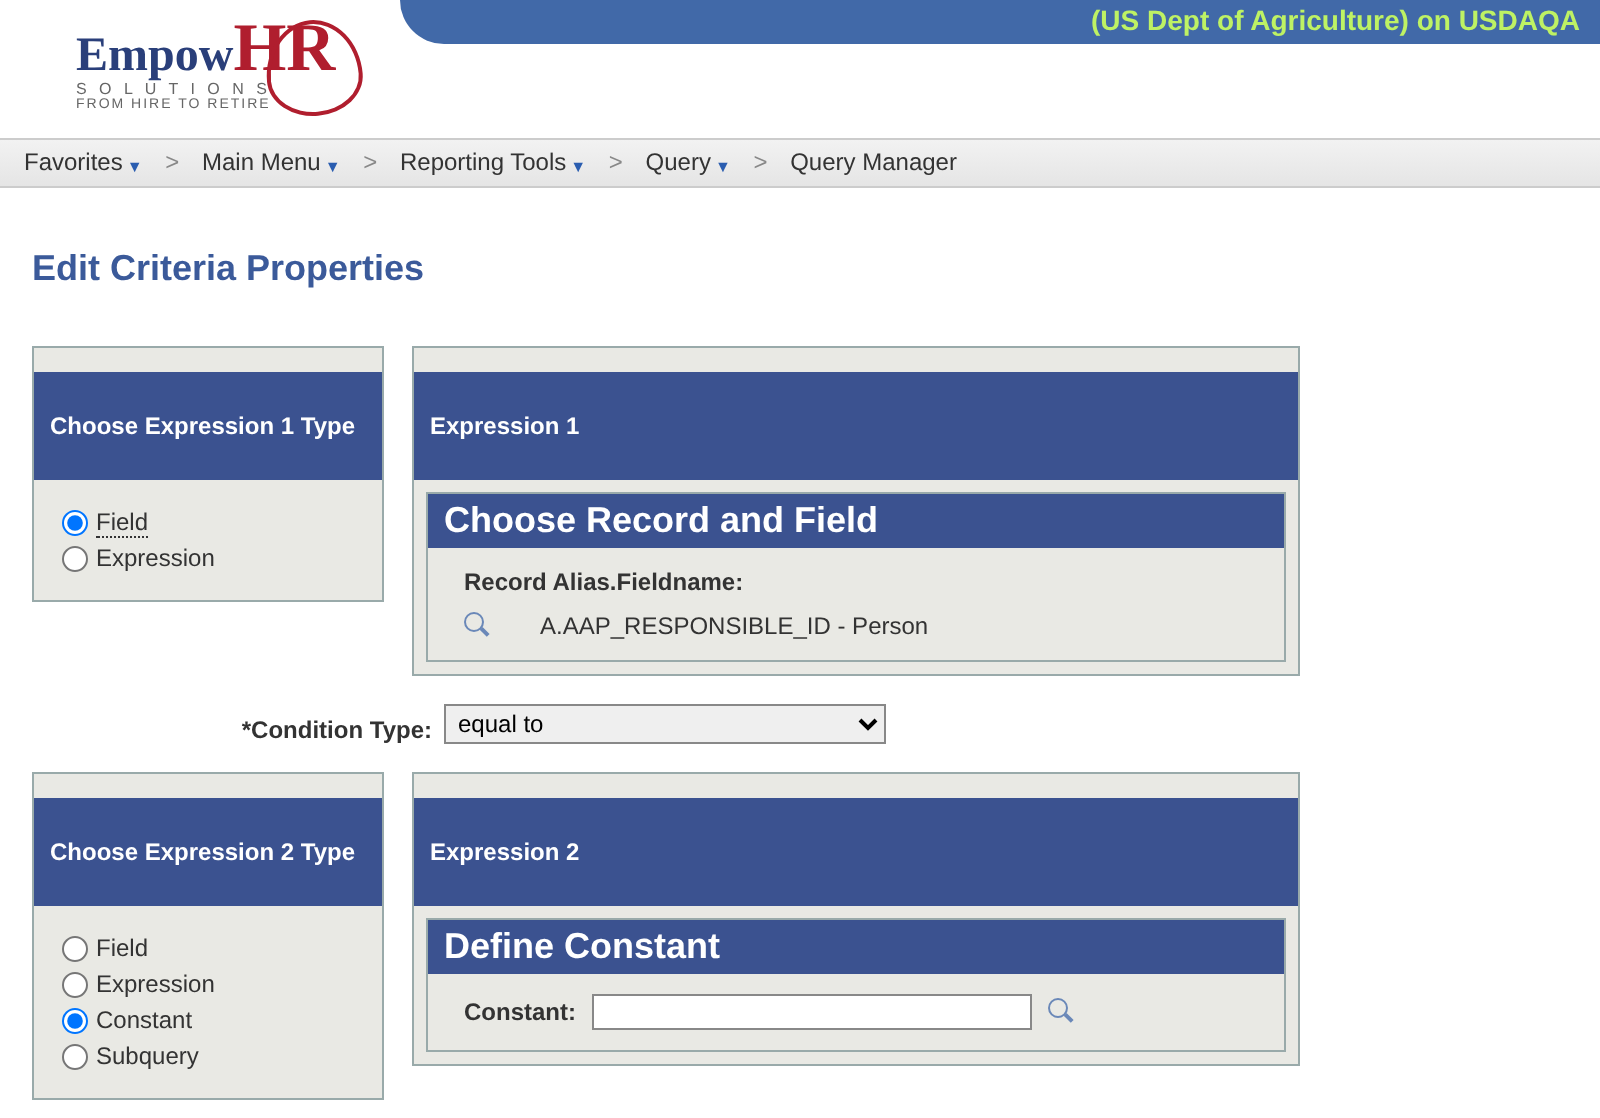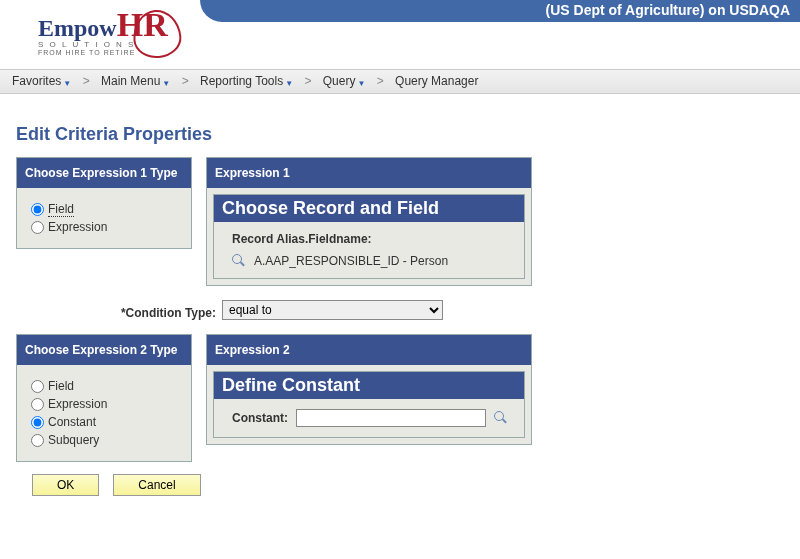--- a/index.html
+++ b/index.html
@@ -1,59 +1,59 @@
 <!DOCTYPE html>
 <html><head>
 <meta charset="utf-8">
 <style>
   * { box-sizing: border-box; margin: 0; padding: 0; }
   body { font-family: Arial, Helvetica, sans-serif; font-size: 12px; color: #333; background: #fff; width: 800px; }
   
   
   .header { position: relative; height: 70px; border-bottom: 1px solid #ccc; }
-  .header-title { position: absolute; top: 0; right: 0; left: 200px; height: 22px; background: #4169a8; color: #ffffff; font-weight: bold; font-size: 14px; padding: 2px 10px 0 0; text-align: right; border-radius: 0 0 0 60px; }
+  .header-title { position: absolute; top: 0; right: 0; left: 200px; height: 22px; background: #4169a8; color: #bef264; font-weight: bold; font-size: 14px; padding: 2px 10px 0 0; text-align: right; border-radius: 0 0 0 60px; }
   .logo { position: absolute; top: 6px; left: 18px; margin-left: 20px; }
   .logo-text { font-family: Georgia, serif; font-size: 24px; font-weight: bold; }
   .logo-empow { color: #2a3f7a; }
   .logo-hr { color: #b01e2e; font-size: 34px; }
   .logo-sub { font-size: 8px; letter-spacing: 2px; color: #666; font-family: Arial; margin-top: -4px; }
   .logo-sub2 { font-size: 7px; letter-spacing: 1px; color: #666; font-family: Arial; }
   .logo-circle { display:inline-block; width:48px; height:48px; border:2px solid #b01e2e; border-radius:50% 50% 50% 50% / 60% 60% 40% 40%; position:absolute; left:95px; top:4px; transform:rotate(-5deg); }
   
   
   .breadcrumb { background: linear-gradient(#f2f2f2,#e5e5e5); height: 24px; padding: 4px 12px; font-size: 12px; color: #333; border-bottom:1px solid #ccc;}
   .breadcrumb span.sep { color: #888; margin: 0 8px; }
   .breadcrumb .bc-item { color: #333; }
   .breadcrumb .tri { font-size:8px; color:#2a5db0; vertical-align:-1px; margin-left:2px;}
   
   
   .content { padding: 30px 16px 20px 16px; }
-  .page-title { color: #3b5a9a; font-size: 18px; font-weight: bold; margin-bottom: 12px; }
+  .page-title { color: #3b5a9a; font-size: 18px; font-weight: bold; margin-bottom: 28px; }
   
   .row { display: flex; align-items: flex-start; gap: 14px; }
   
   
   .panel { border: 1px solid #9aa; background: #e9e9e4; }
-  .panel-header { background: #3b5290; color: #fff; font-weight: bold; font-size: 12px; padding: 8px 8px; }
+  .panel-header { background: #3b5290; color: #fff; font-weight: bold; font-size: 12px; padding: 20px 8px; margin-top: 12px; }
   .panel-body { padding: 10px 14px; }
   .panel.small { width: 176px; }
-  .panel.wide { width: 326px; }
+  .panel.wide { width: 444px; }
   
   
   .innerbox { border: 1px solid #9aa; background: #e9e9e4; margin: 6px; }
   .innerbox-header { background: #3b5290; color: #fff; font-weight: bold; font-size: 18px; padding: 3px 8px; }
   .innerbox-body { padding: 10px 18px; }
   
   .radio-row { display:flex; align-items:center; gap:4px; margin: 4px 0; }
   .radio-row label { font-size:12px; }
   .dotted { border-bottom: 1px dotted #333; }
   
   .field-label { font-weight: bold; font-size:12px; }
   
-  .record-line { display:flex; align-items:center; gap:8px; margin-top:8px; font-size:12px;}
+  .record-line { display:flex; align-items:center; gap:24px; margin-top:8px; font-size:12px;}
   .mag { width:14px; height:14px; display:inline-block; position:relative; cursor:pointer;}
   .mag::before { content:""; position:absolute; width:8px; height:8px; border:1.5px solid #6a88b8; border-radius:50%; left:0; top:0;}
   .mag::after { content:""; position:absolute; width:5px; height:1.5px; background:#6a88b8; left:8px; top:9px; transform:rotate(45deg);}
   
   
   .cond-row { display:flex; align-items:flex-end; gap:6px; margin: 14px 0; }
   .cond-row .lbl { width:200px; text-align:right; font-weight:bold; font-size:12px;}
   select.cond { width: 221px; font-size:12px; padding:1px 2px; border:1px solid #888;}
   
   

